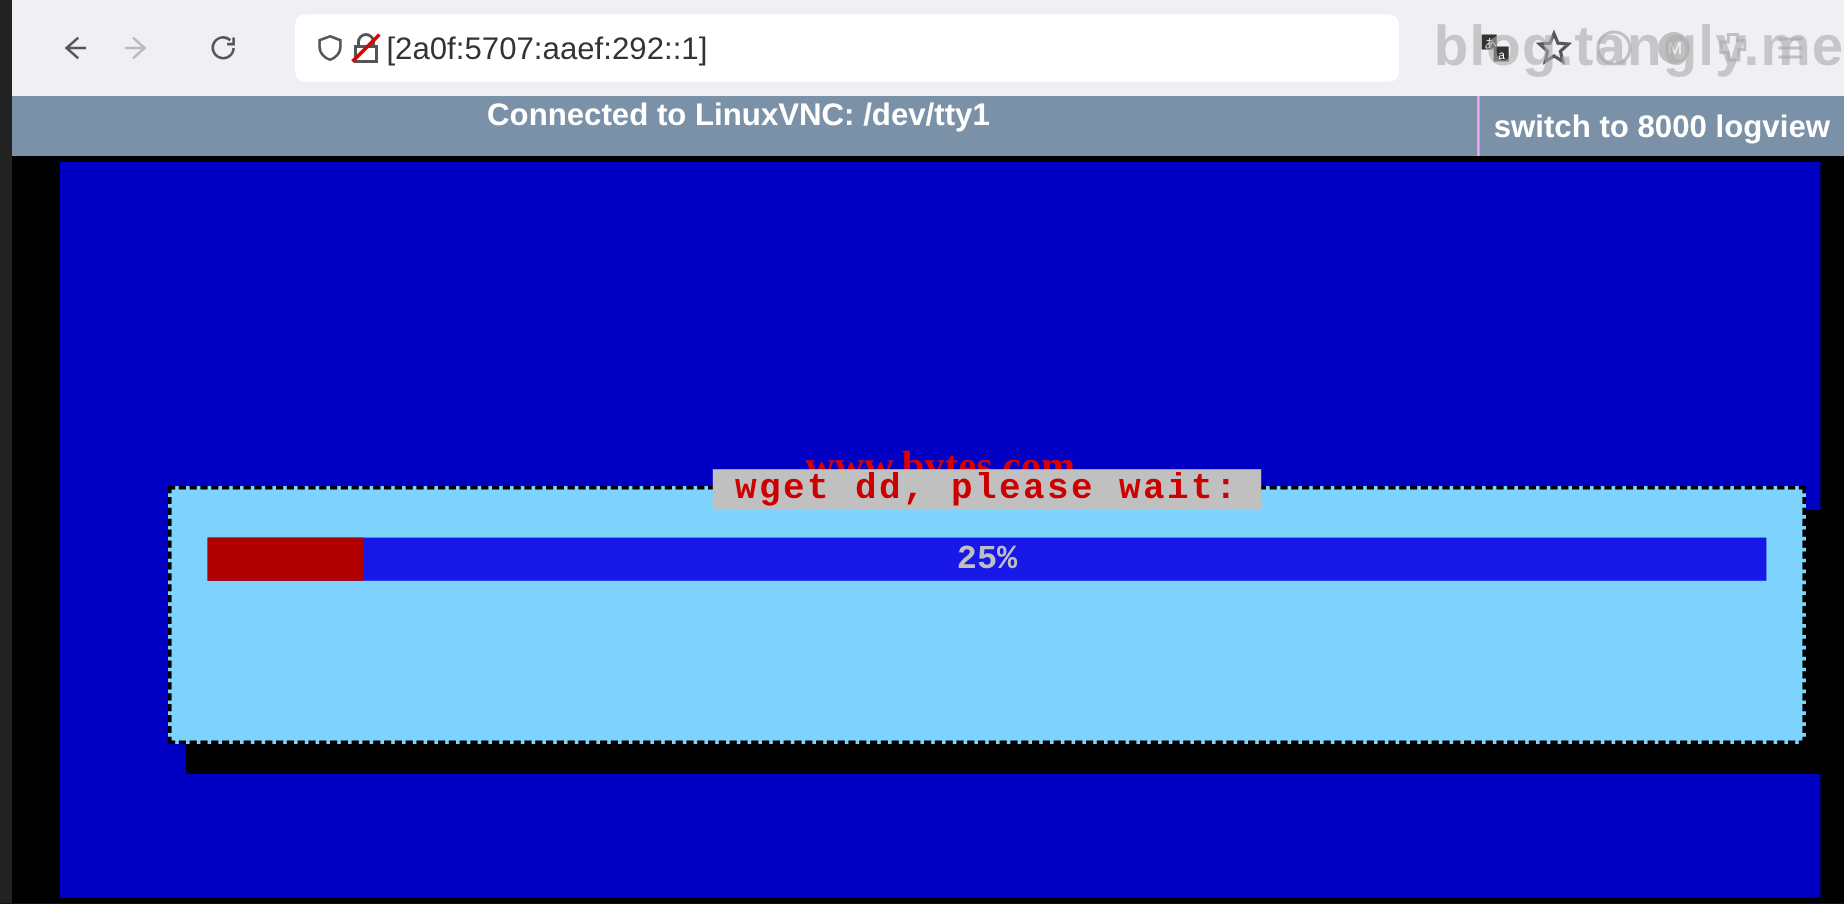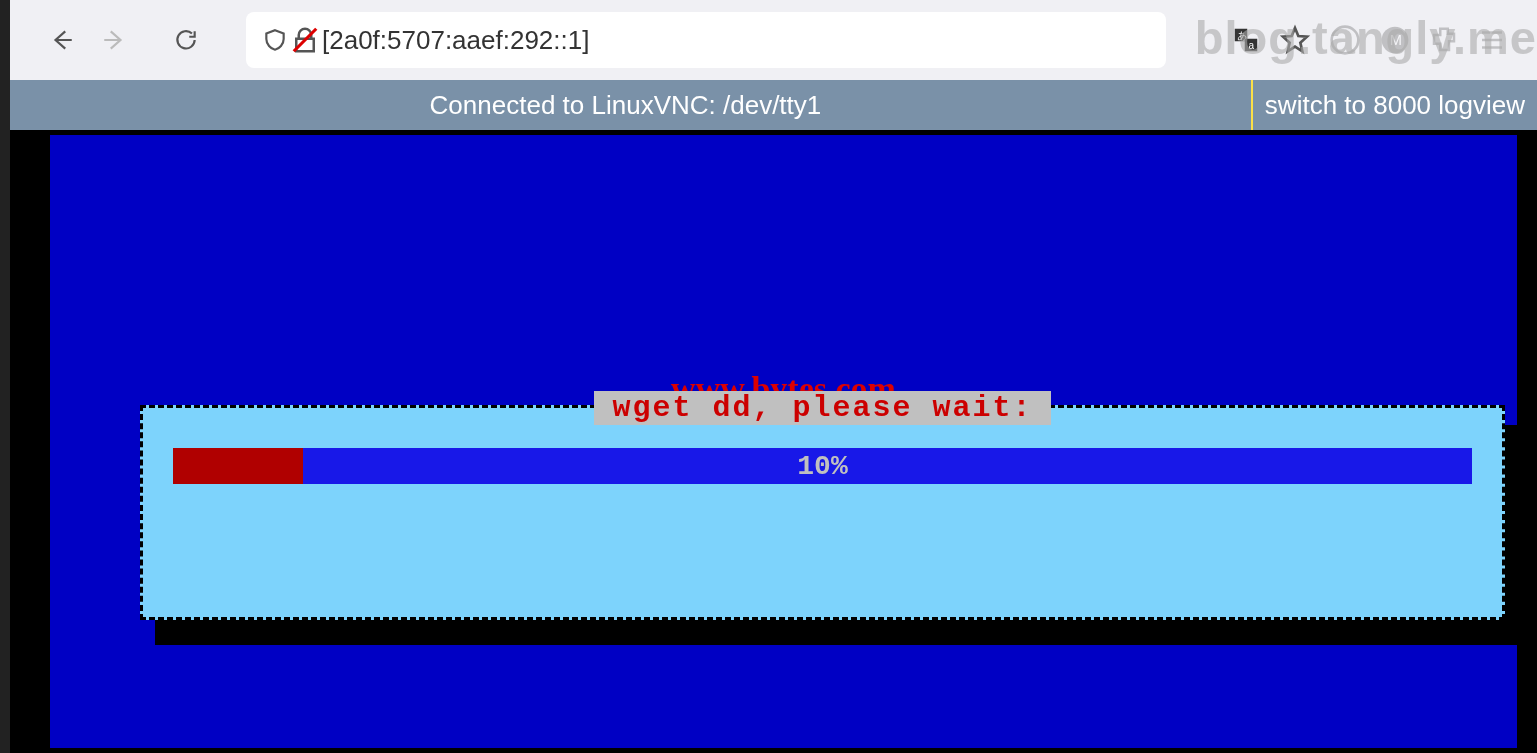--- a/index.html
+++ b/index.html
@@ -73,32 +73,31 @@
       color: rgba(170,170,170,0.6);
       letter-spacing: 1px;
       z-index: 10;
       font-family: Arial, sans-serif;
       margin-left: 40px;
     }
     .vnc-header {
       background: #7a91a8;
       height: 50px;
       display: flex;
-      align-items: center;
       color: #fff;
       font-size: 26px;
-      font-weight: normal;
+      font-weight: bold;
       position: relative;
     }
     .vnc-title {
       flex: 1;
       text-align: center;
     }
     .vnc-switch {
-      border-left: 2px solid #fde047;
+      border-left: 2px solid #f0abfc;
       padding: 0 12px;
       height: 100%;
       display: flex;
       align-items: center;
       white-space: nowrap;
     }
     .vnc-screen-wrap {
       background: #000;
       height: 623px;
       padding: 5px 20px 5px 50px;
@@ -262,17 +261,17 @@
   <div class="vnc-screen">
     <div class="watermark-site">www.bytes.com</div>
 
     <div class="dialog-shadow"></div>
     <div class="dialog">
       <div class="dialog-title-row">
         <span class="dialog-title">wget dd, please wait:</span>
       </div>
       <div class="progress-container">
         <div class="progress-fill" style="width:10%"></div>
-        <div class="progress-pct">10%</div>
+        <div class="progress-pct">25%</div>
       </div>
     </div>
   </div>
 </div>
 
 </body></html>

